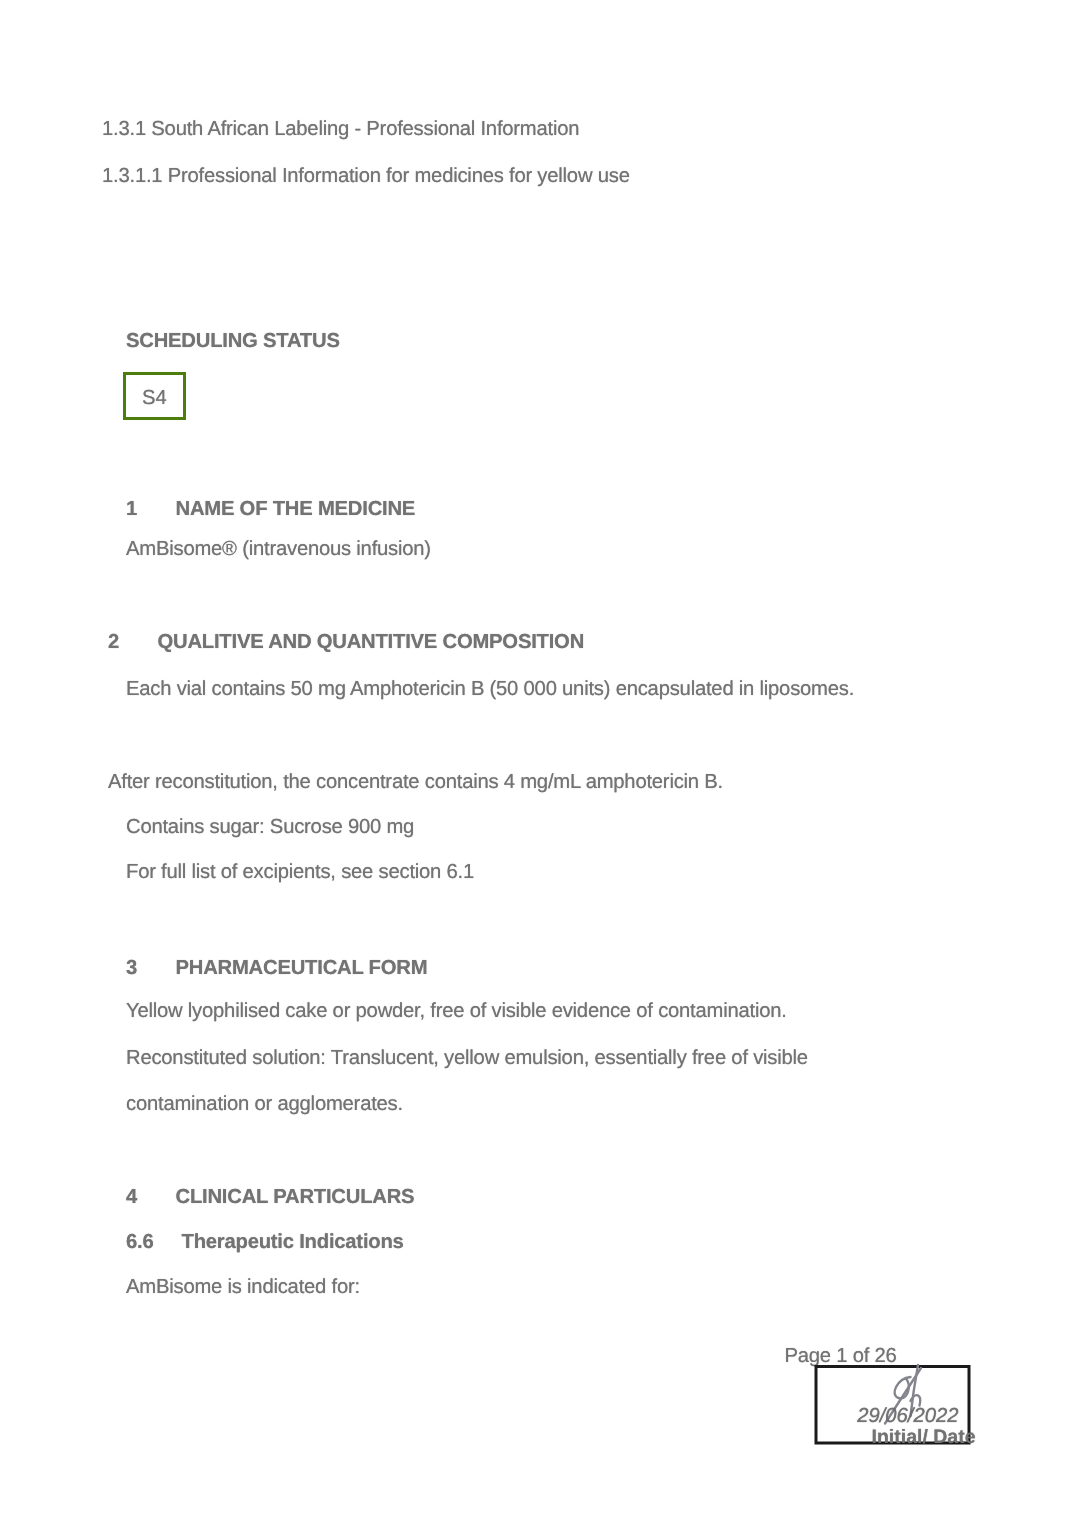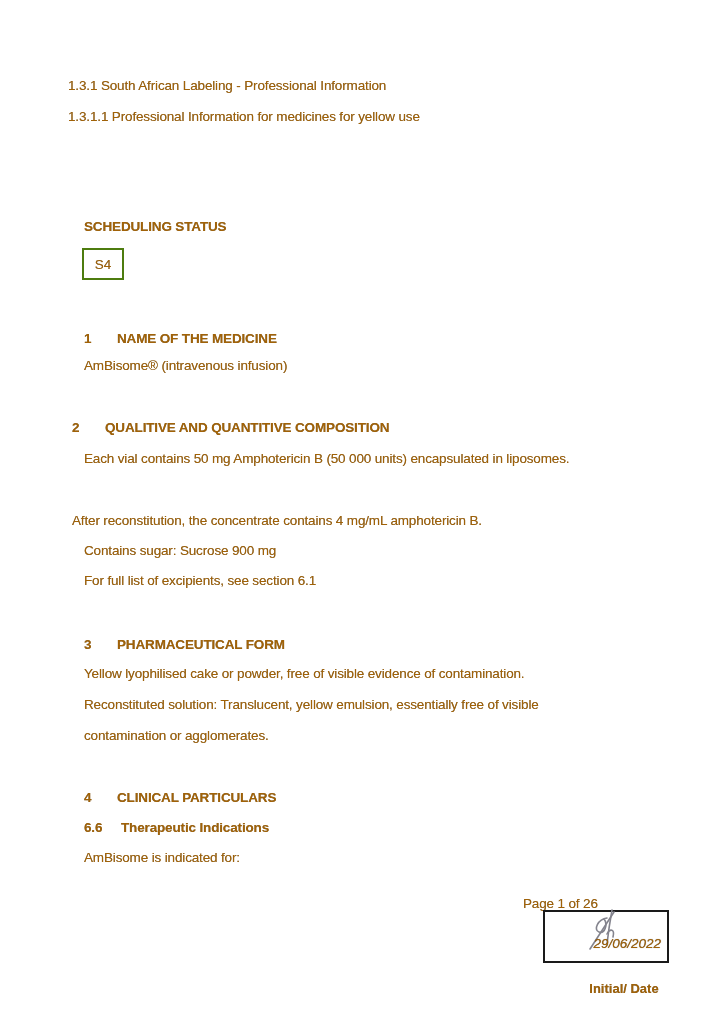--- a/index.html
+++ b/index.html
@@ -7,21 +7,21 @@
     padding: 0;
     background: #e8e8e8;
   }
   .page {
     position: relative;
     width: 724px;
     height: 1024px;
     margin: 0 auto;
     background: #ffffff;
     font-family: "Liberation Sans", sans-serif;
-    color: #a16207;
+    color: #737373;
     overflow: hidden;
   }
   .t {
     position: absolute;
     white-space: nowrap;
     font-size: 13.5px;
     line-height: 17px;
     letter-spacing: -0.15px;
     text-shadow: 0 0 0.6px rgba(0,0,0,0.45);
   }
@@ -41,21 +41,21 @@
     justify-content: center;
   }
   .schedule-box span {
     font-size: 13.5px;
     text-shadow: 0 0 0.6px rgba(0,0,0,0.45);
   }
   .stamp-box {
     position: absolute;
     left: 543px;
     top: 910px;
-    width: 126px;
+    width: 104px;
     height: 53px;
     border: 2px solid #1a1a1a;
     box-sizing: border-box;
   }
   .stamp-sig {
     position: absolute;
     left: 42px;
     top: -6px;
     width: 32px;
     height: 46px;
@@ -73,21 +73,20 @@
     position: absolute;
     left: 0;
     right: 0;
     top: 38px;
     padding-left: 36px;
     text-align: center;
     font-size: 13px;
     font-weight: 700;
     white-space: nowrap;
     text-shadow: 0 0 0.6px rgba(0,0,0,0.5);
-    margin-top: 31px;
   }
 </style>
 </head>
 <body>
 
 <div class="page">
 
   <div class="t" style="left:68px; top:77px">1.3.1 South African Labeling - Professional Information</div>
   <div class="t" style="left:68px; top:108px">1.3.1.1 Professional Information for medicines for yellow use</div>
 

